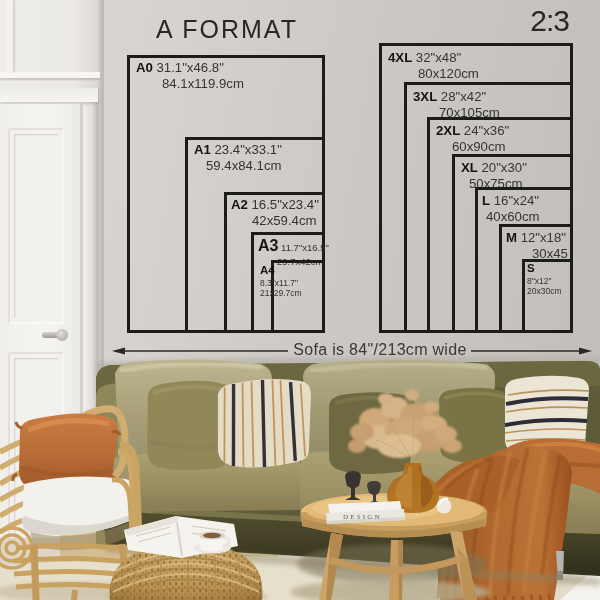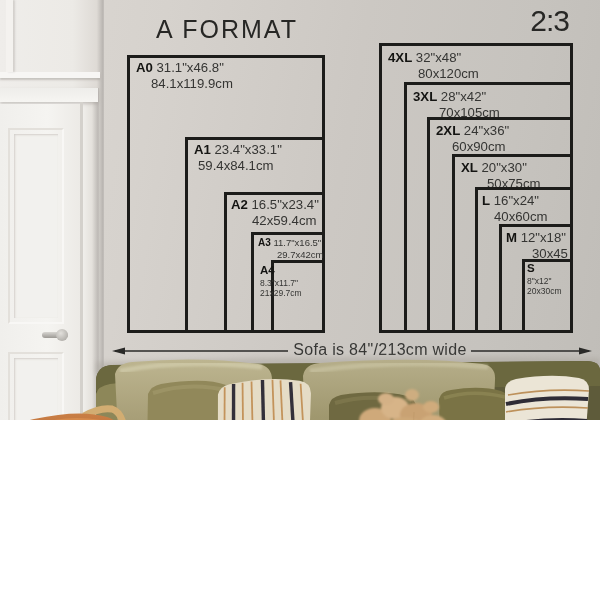--- a/index.html
+++ b/index.html
@@ -1,16 +1,16 @@
 <!DOCTYPE html>
 <html><head>
 <meta charset="utf-8">
 <style>
   html,body{margin:0;padding:0}
-  .scene{position:relative;width:600px;height:420px;overflow:hidden;
+  .scene{position:relative;width:600px;height:600px;overflow:hidden;
     font-family:"Liberation Sans",sans-serif;
     background:linear-gradient(100deg,#dcd8d3 0%,#d6d2cd 25%,#ccc8c3 55%,#c6c3be 80%,#c0bdb8 100%);}
   .rect{position:absolute;border:3px solid #1c1c1a;box-sizing:border-box}
   .lbl{position:absolute;color:#353533;line-height:1.18}
   .lbl b{color:#141412}
 </style>
 </head>
 <body>
 <div class="scene">
 
@@ -33,57 +33,57 @@
 
 <div style="position:absolute;left:42px;top:332px;width:26px;height:6px;border-radius:3px;background:linear-gradient(180deg,#d8d6d2,#9c9994)"></div>
 <div style="position:absolute;left:56px;top:329px;width:12px;height:12px;border-radius:50%;background:radial-gradient(circle at 40% 35%,#e2e0dc,#a3a09b)"></div>
 
 <div style="position:absolute;left:128px;top:15px;width:198px;text-align:center;font-size:25px;letter-spacing:2px;color:#272725">A FORMAT</div>
 
 <div style="position:absolute;left:375px;top:4px;width:194px;text-align:right;font-size:30px;letter-spacing:-1px;color:#272725">2:3</div>
 
 <div class="rect" style="left:127px;top:54.5px;width:198px;height:278px"></div>
 
-<div class="lbl" style="left:136px;top:60px;font-size:13.2px"><b>A0</b> 31.1"x46.8"<br><span style="margin-left:15px">84.1x119.9cm</span></div>
+<div class="lbl" style="left:136px;top:60px;font-size:13.2px"><b>A0</b> 31.1"x46.8"<br><span style="margin-left:26px">84.1x119.9cm</span></div>
 
 <div class="rect" style="left:185px;top:136.5px;width:140px;height:196px"></div>
 
-<div class="lbl" style="left:194px;top:142px;font-size:13.2px"><b>A1</b> 23.4"x33.1"<br><span style="margin-left:4px">59.4x84.1cm</span></div>
+<div class="lbl" style="left:194px;top:142px;font-size:13.2px"><b>A1</b> 23.4"x33.1"<br><span style="margin-left:12px">59.4x84.1cm</span></div>
 
 <div class="rect" style="left:223.5px;top:192px;width:101.5px;height:140.5px"></div>
 
 <div class="lbl" style="left:231px;top:197px;font-size:13.2px"><b>A2</b> 16.5"x23.4"<br><span style="margin-left:21px">42x59.4cm</span></div>
 
 <div class="rect" style="left:251px;top:232px;width:74px;height:100.5px"></div>
 
-<div class="lbl" style="left:258px;top:237px;font-size:9.5px"><b style="font-size:10px">A3</b> 11.7"x16.5"<br><span style="margin-left:19px">29.7x42cm</span></div>
+<div class="lbl" style="left:258px;top:237px;font-size:9.5px"><b style="font-size:16px">A3</b> 11.7"x16.5"<br><span style="margin-left:19px">29.7x42cm</span></div>
 
 <div class="rect" style="left:271px;top:259.5px;width:54px;height:73px"></div>
 
 <div class="lbl" style="left:260px;top:264px;font-size:8.5px"><b style="font-size:11.5px">A4</b><br>8.3"x11.7"<br>21x29.7cm</div>
 
 <div class="rect" style="left:379px;top:43px;width:194px;height:289.5px"></div>
 
 <div class="lbl" style="left:388px;top:50px;font-size:13.2px"><b>4XL</b> 32"x48"<br><span style="margin-left:30px">80x120cm</span></div>
 
 <div class="rect" style="left:404px;top:82px;width:169px;height:250.5px"></div>
 
 <div class="lbl" style="left:413px;top:89px;font-size:13.2px"><b>3XL</b> 28"x42"<br><span style="margin-left:26px">70x105cm</span></div>
 
 <div class="rect" style="left:427px;top:116.5px;width:146px;height:216px"></div>
 
 <div class="lbl" style="left:436px;top:123px;font-size:13.2px"><b>2XL</b> 24"x36"<br><span style="margin-left:16px">60x90cm</span></div>
 
 <div class="rect" style="left:451.5px;top:153.5px;width:121.5px;height:179px"></div>
 
-<div class="lbl" style="left:461px;top:160px;font-size:13.2px"><b>XL</b> 20"x30"<br><span style="margin-left:26px">50x75cm</span></div>
+<div class="lbl" style="left:461px;top:160px;font-size:13.2px"><b>XL</b> 20"x30"<br><span style="margin-left:8px">50x75cm</span></div>
 
 <div class="rect" style="left:474.5px;top:187px;width:98.5px;height:145.5px"></div>
 
-<div class="lbl" style="left:482px;top:193px;font-size:13.2px"><b>L</b> 16"x24"<br><span style="margin-left:12px">40x60cm</span></div>
+<div class="lbl" style="left:482px;top:193px;font-size:13.2px"><b>L</b> 16"x24"<br><span style="margin-left:4px">40x60cm</span></div>
 
 <div class="rect" style="left:499px;top:224px;width:74px;height:108.5px"></div>
 
 <div class="lbl" style="left:506px;top:230px;font-size:13.2px"><b>M</b> 12"x18"<br><span style="margin-left:26px">30x45</span></div>
 
 <div class="rect" style="left:521.5px;top:259px;width:51.5px;height:73.5px"></div>
 
 <div class="lbl" style="left:527px;top:262px;font-size:8.5px"><b style="font-size:11.5px">S</b><br>8"x12"<br>20x30cm</div>
 
 <svg width="600" height="30" style="position:absolute;left:0;top:338px" viewBox="0 0 600 30">

